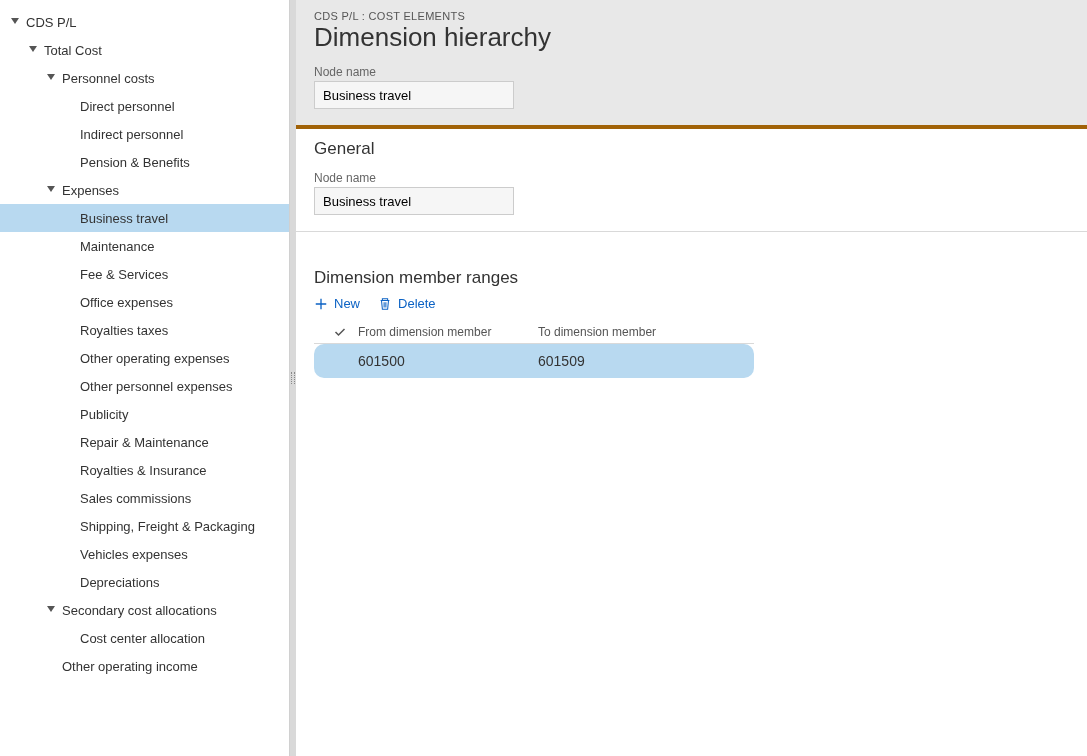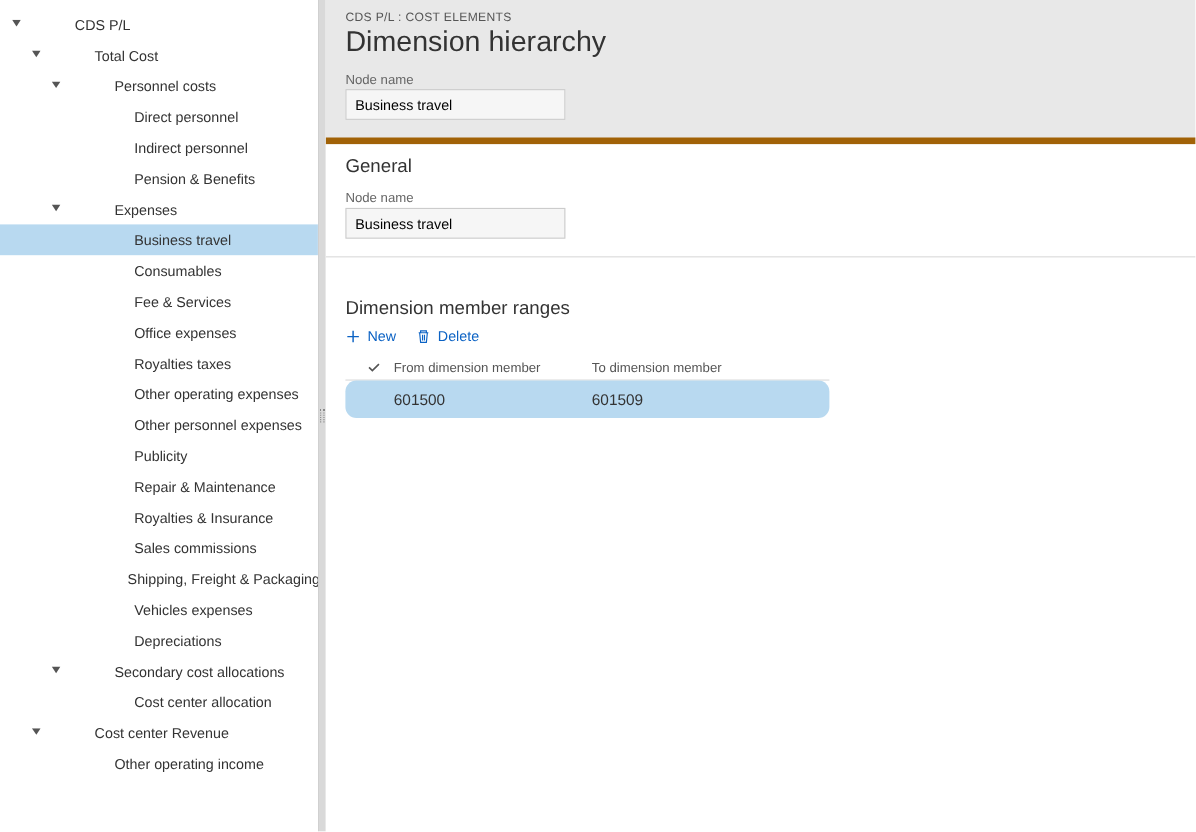--- a/index.html
+++ b/index.html
@@ -22,21 +22,20 @@
     padding-top: 8px;
     overflow-y: auto;
     position: relative;
   }
   .tree-item {
     display: flex;
     align-items: center;
     height: 28px;
     cursor: pointer;
     white-space: nowrap;
-    gap: 42px;
   }
   .tree-item.selected { background: #b8d9f0; }
   .expander {
     width: 14px;
     height: 14px;
     display: inline-flex;
     align-items: center;
     justify-content: center;
     margin-right: 2px;
     color: #555;
@@ -67,21 +66,21 @@
 
   
   .main {
     flex: 1;
     height: 756px;
     overflow-y: auto;
     background: #fff;
   }
   .header-block {
     background: #e8e8e8;
-    border-bottom: 6px solid #a16207;
+    border-bottom: 4px solid #a16207;
     padding: 10px 18px 16px 18px;
   }
   .breadcrumb {
     font-size: 11px;
     color: #555;
     letter-spacing: 0.3px;
   }
   .page-title {
     font-size: 26px;
     font-weight: 300;
@@ -218,21 +217,21 @@
     <div class="tree-item selected" style="padding-left: 62px;">
       <span class="expander blank">
         <svg width="8" height="8"></svg>
       </span>
       <span class="tree-label">Business travel</span>
     </div>
     <div class="tree-item" style="padding-left: 62px;">
       <span class="expander blank">
         <svg width="8" height="8"></svg>
       </span>
-      <span class="tree-label">Consumables</span>
+      <span class="tree-label">Maintenance</span>
     </div>
     <div class="tree-item" style="padding-left: 62px;">
       <span class="expander blank">
         <svg width="8" height="8"></svg>
       </span>
       <span class="tree-label">Fee &amp; Services</span>
     </div>
     <div class="tree-item" style="padding-left: 62px;">
       <span class="expander blank">
         <svg width="8" height="8"></svg>
@@ -305,28 +304,20 @@
           <polygon points="0,0 8,0 4,6" fill="#555"></polygon>
         </svg>
       </span>
       <span class="tree-label">Secondary cost allocations</span>
     </div>
     <div class="tree-item" style="padding-left: 62px;">
       <span class="expander blank">
         <svg width="8" height="8"></svg>
       </span>
       <span class="tree-label">Cost center allocation</span>
-    </div>
-    <div class="tree-item" style="padding-left: 26px;">
-      <span class="expander">
-        <svg width="8" height="8" viewBox="0 0 8 8">
-          <polygon points="0,0 8,0 4,6" fill="#555"></polygon>
-        </svg>
-      </span>
-      <span class="tree-label">Cost center Revenue</span>
     </div>
     <div class="tree-item" style="padding-left: 44px;">
       <span class="expander blank">
         <svg width="8" height="8"></svg>
       </span>
       <span class="tree-label">Other operating income</span>
     </div>
   </div>
 
 <div class="resizer"></div>

